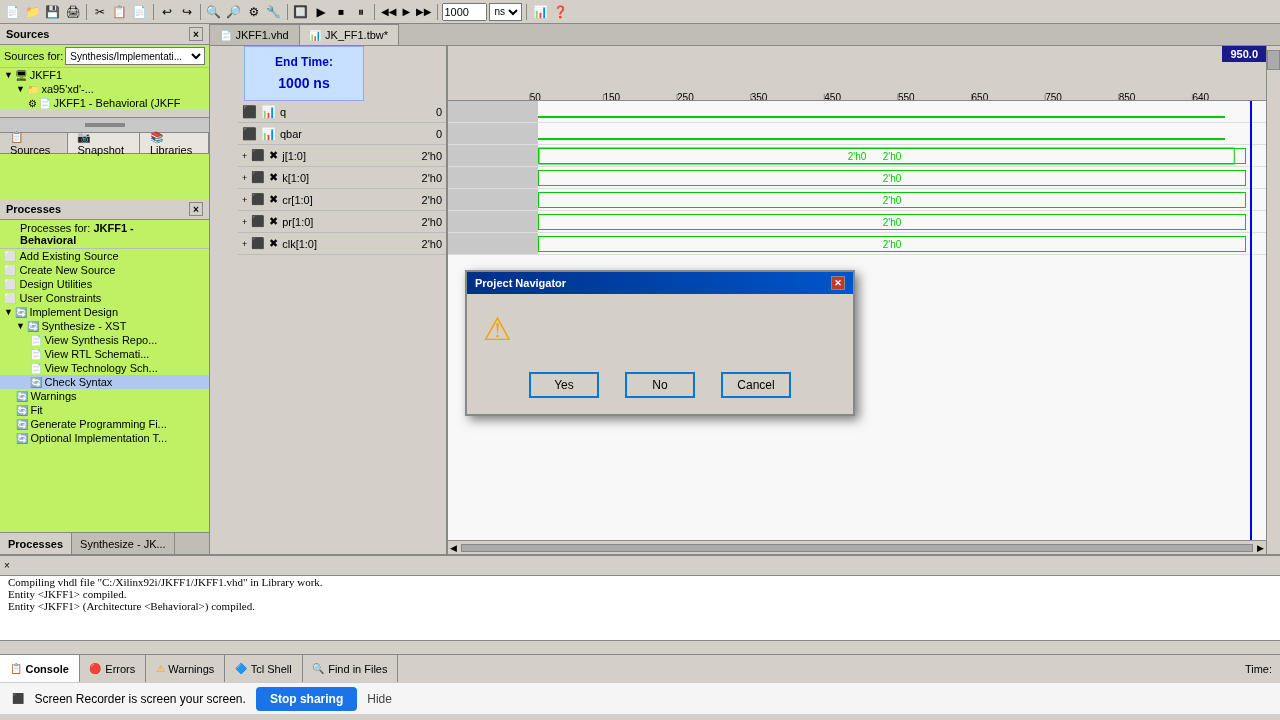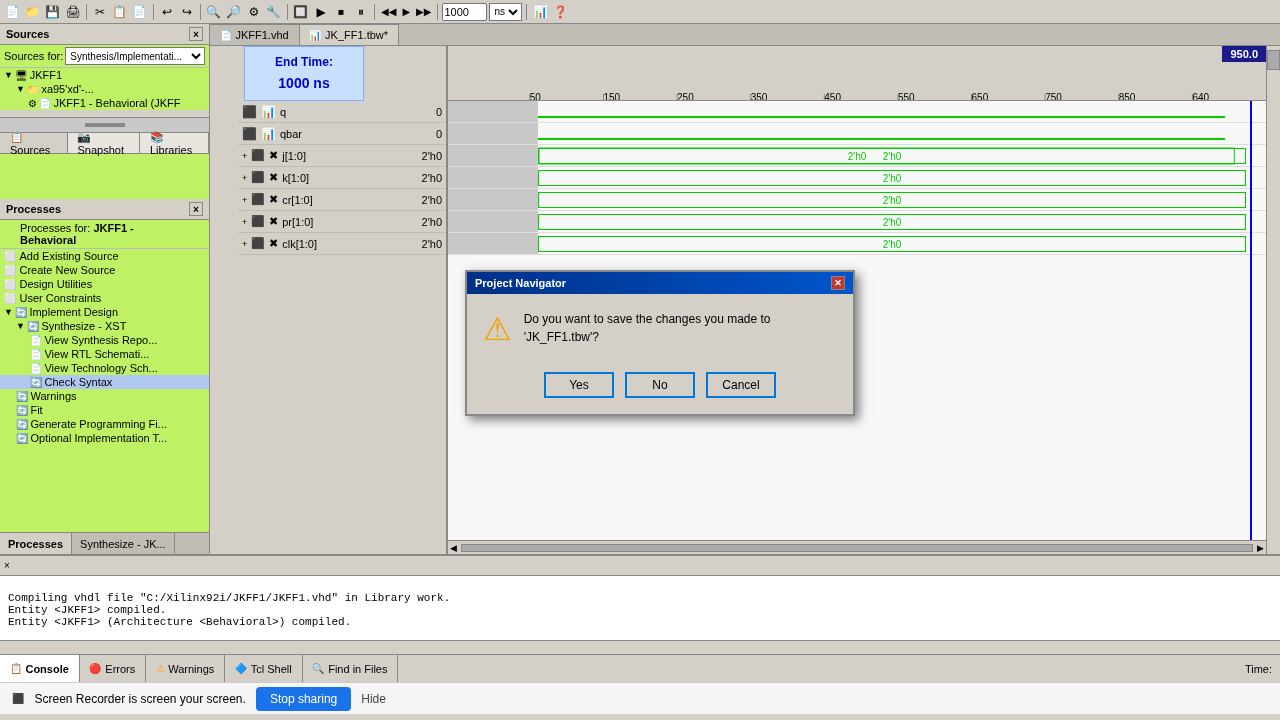--- a/index.html
+++ b/index.html
@@ -113,22 +113,22 @@
       height: 100px;
       background: #fff;
       border-top: 2px solid #888;
       display: flex;
       flex-direction: column;
     }
 
     .console-content {
       flex: 1;
       overflow: hidden;
-      padding: 16px 8px;
-      font-family: Liberation Mono, monospace;
+      padding: 0 8px;
+      font-family: Liberation Serif, serif;
       font-size: 11px;
       color: #000;
       background: #fff;
     }
 
     .bottom-tabs {
       display: flex;
       background: #d4d0c8;
       border-top: 1px solid #888;
       height: 28px;
@@ -158,21 +158,21 @@
     }
 
     .stop-sharing-btn {
       background: #1a73e8;
       color: white;
       border: none;
       padding: 5px 14px;
       border-radius: 4px;
       cursor: pointer;
       font-size: 12px;
-      font-weight: 400;
+      font-weight: 700;
     }
 
     .hide-btn {
       background: transparent;
       border: none;
       color: #444;
       cursor: pointer;
       font-size: 12px;
     }
 
@@ -233,21 +233,21 @@
     }
 
     .dialog-message {
       font-size: 12px;
       line-height: 1.5;
     }
 
     .dialog-buttons {
       display: flex;
       justify-content: center;
-      gap: 11px;
+      gap: 26px;
       padding: 8px 16px 16px;
     }
 
     .dialog-btn {
       min-width: 70px;
       padding: 4px 12px;
       background: #d4d0c8;
       border: 2px solid #0078d7;
       font-size: 12px;
       cursor: pointer;
@@ -702,21 +702,20 @@
 </div>
 
 <div class="dialog-overlay">
   <div class="dialog">
     <div class="dialog-titlebar">
       <span>Project Navigator</span>
       <span class="dialog-close">✕</span>
     </div>
     <div class="dialog-body">
       <div class="dialog-icon">⚠</div>
-      <div class="dialog-message">Do you want to save the changes you made to 'JK_FF1.tbw'?</div>
     </div>
     <div class="dialog-buttons">
       <button class="dialog-btn">Yes</button>
       <button class="dialog-btn">No</button>
       <button class="dialog-btn">Cancel</button>
     </div>
   </div>
 </div>
 
 </body></html>

